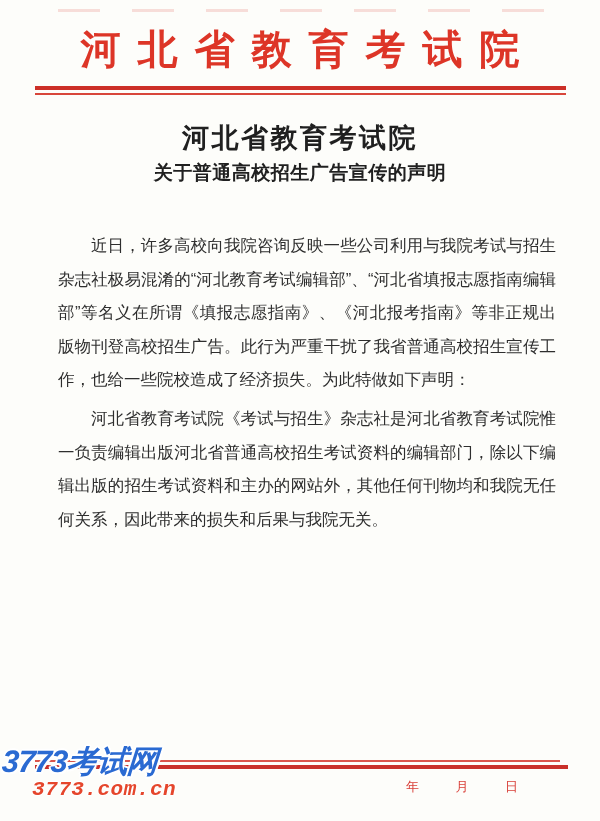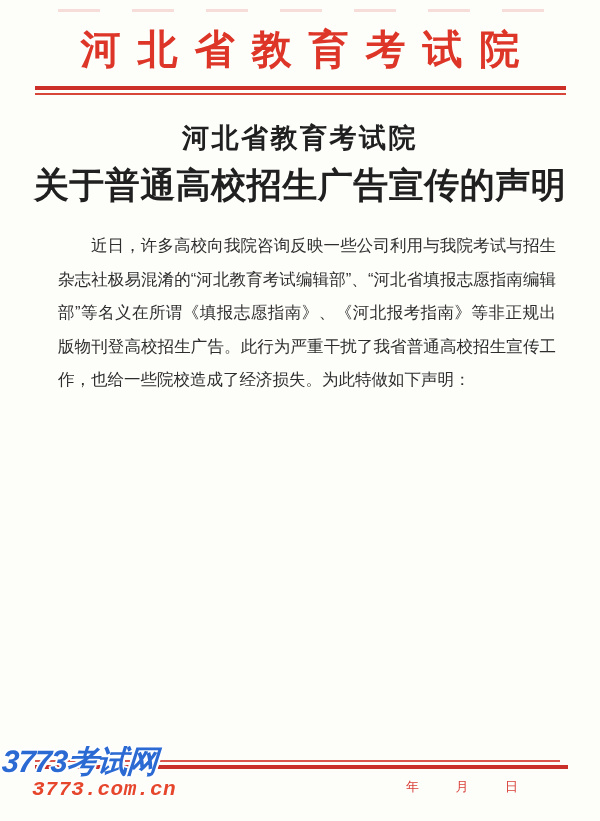--- a/index.html
+++ b/index.html
@@ -36,21 +36,21 @@
   .head-rule-thick{top:86px;height:4px;background:#cc2f27;}
   .head-rule-thin{top:92.5px;height:2px;background:#d8463a;}
 
   
   .doc-title{
     position:absolute;top:121px;left:0;right:0;text-align:center;
     font-family:"Liberation Sans", sans-serif;
     font-weight:700;color:#202020;
   }
   .doc-title .line1{font-size:27px;line-height:34px;letter-spacing:2.5px;}
-  .doc-title .line2{font-size:35px;line-height:36px;letter-spacing:0.5px;margin-top:12px;}
+  .doc-title .line2{font-size:19px;line-height:36px;letter-spacing:0.5px;}
 
   
   .doc-body{
     position:absolute;top:229px;left:58px;right:44px;
     font-size:16.5px;line-height:33.6px;
     color:#2e2e2e;
     text-align:justify;
     font-family:Liberation Sans, sans-serif;
   }
   .doc-body p{margin:0 0 5px 0;text-indent:2em;}
@@ -103,20 +103,21 @@
   <div class="rule head-rule-thick"></div>
   <div class="rule head-rule-thin"></div>
 
   <div class="doc-title">
     <div class="line1">河北省教育考试院</div>
     <div class="line2">关于普通高校招生广告宣传的声明</div>
   </div>
 
   <div class="doc-body">
     <p>近日，许多高校向我院咨询反映一些公司利用与我院考试与招生杂志社极易混淆的“河北教育考试编辑部”、“河北省填报志愿指南编辑部”等名义在所谓《填报志愿指南》、《河北报考指南》等非正规出版物刊登高校招生广告。此行为严重干扰了我省普通高校招生宣传工作，也给一些院校造成了经济损失。为此特做如下声明：</p>
+    <p>河北省教育考试院《考试与招生》杂志社是河北省教育考试院惟一负责编辑出版河北省普通高校招生考试资料的编辑部门，除以下编辑出版的招生考试资料和主办的网站外，其他任何刊物均和我院无任何关系，因此带来的损失和后果与我院无关。</p>
   </div>
 
   <div class="rule foot-rule-thin"></div>
   <div class="rule foot-rule-thick"></div>
 
   <div class="date-line">年　　月　　日</div>
 
   <div class="watermark">
     <div class="wm-name">3773考试网</div>
     <div class="wm-url">3773.com.cn</div>

